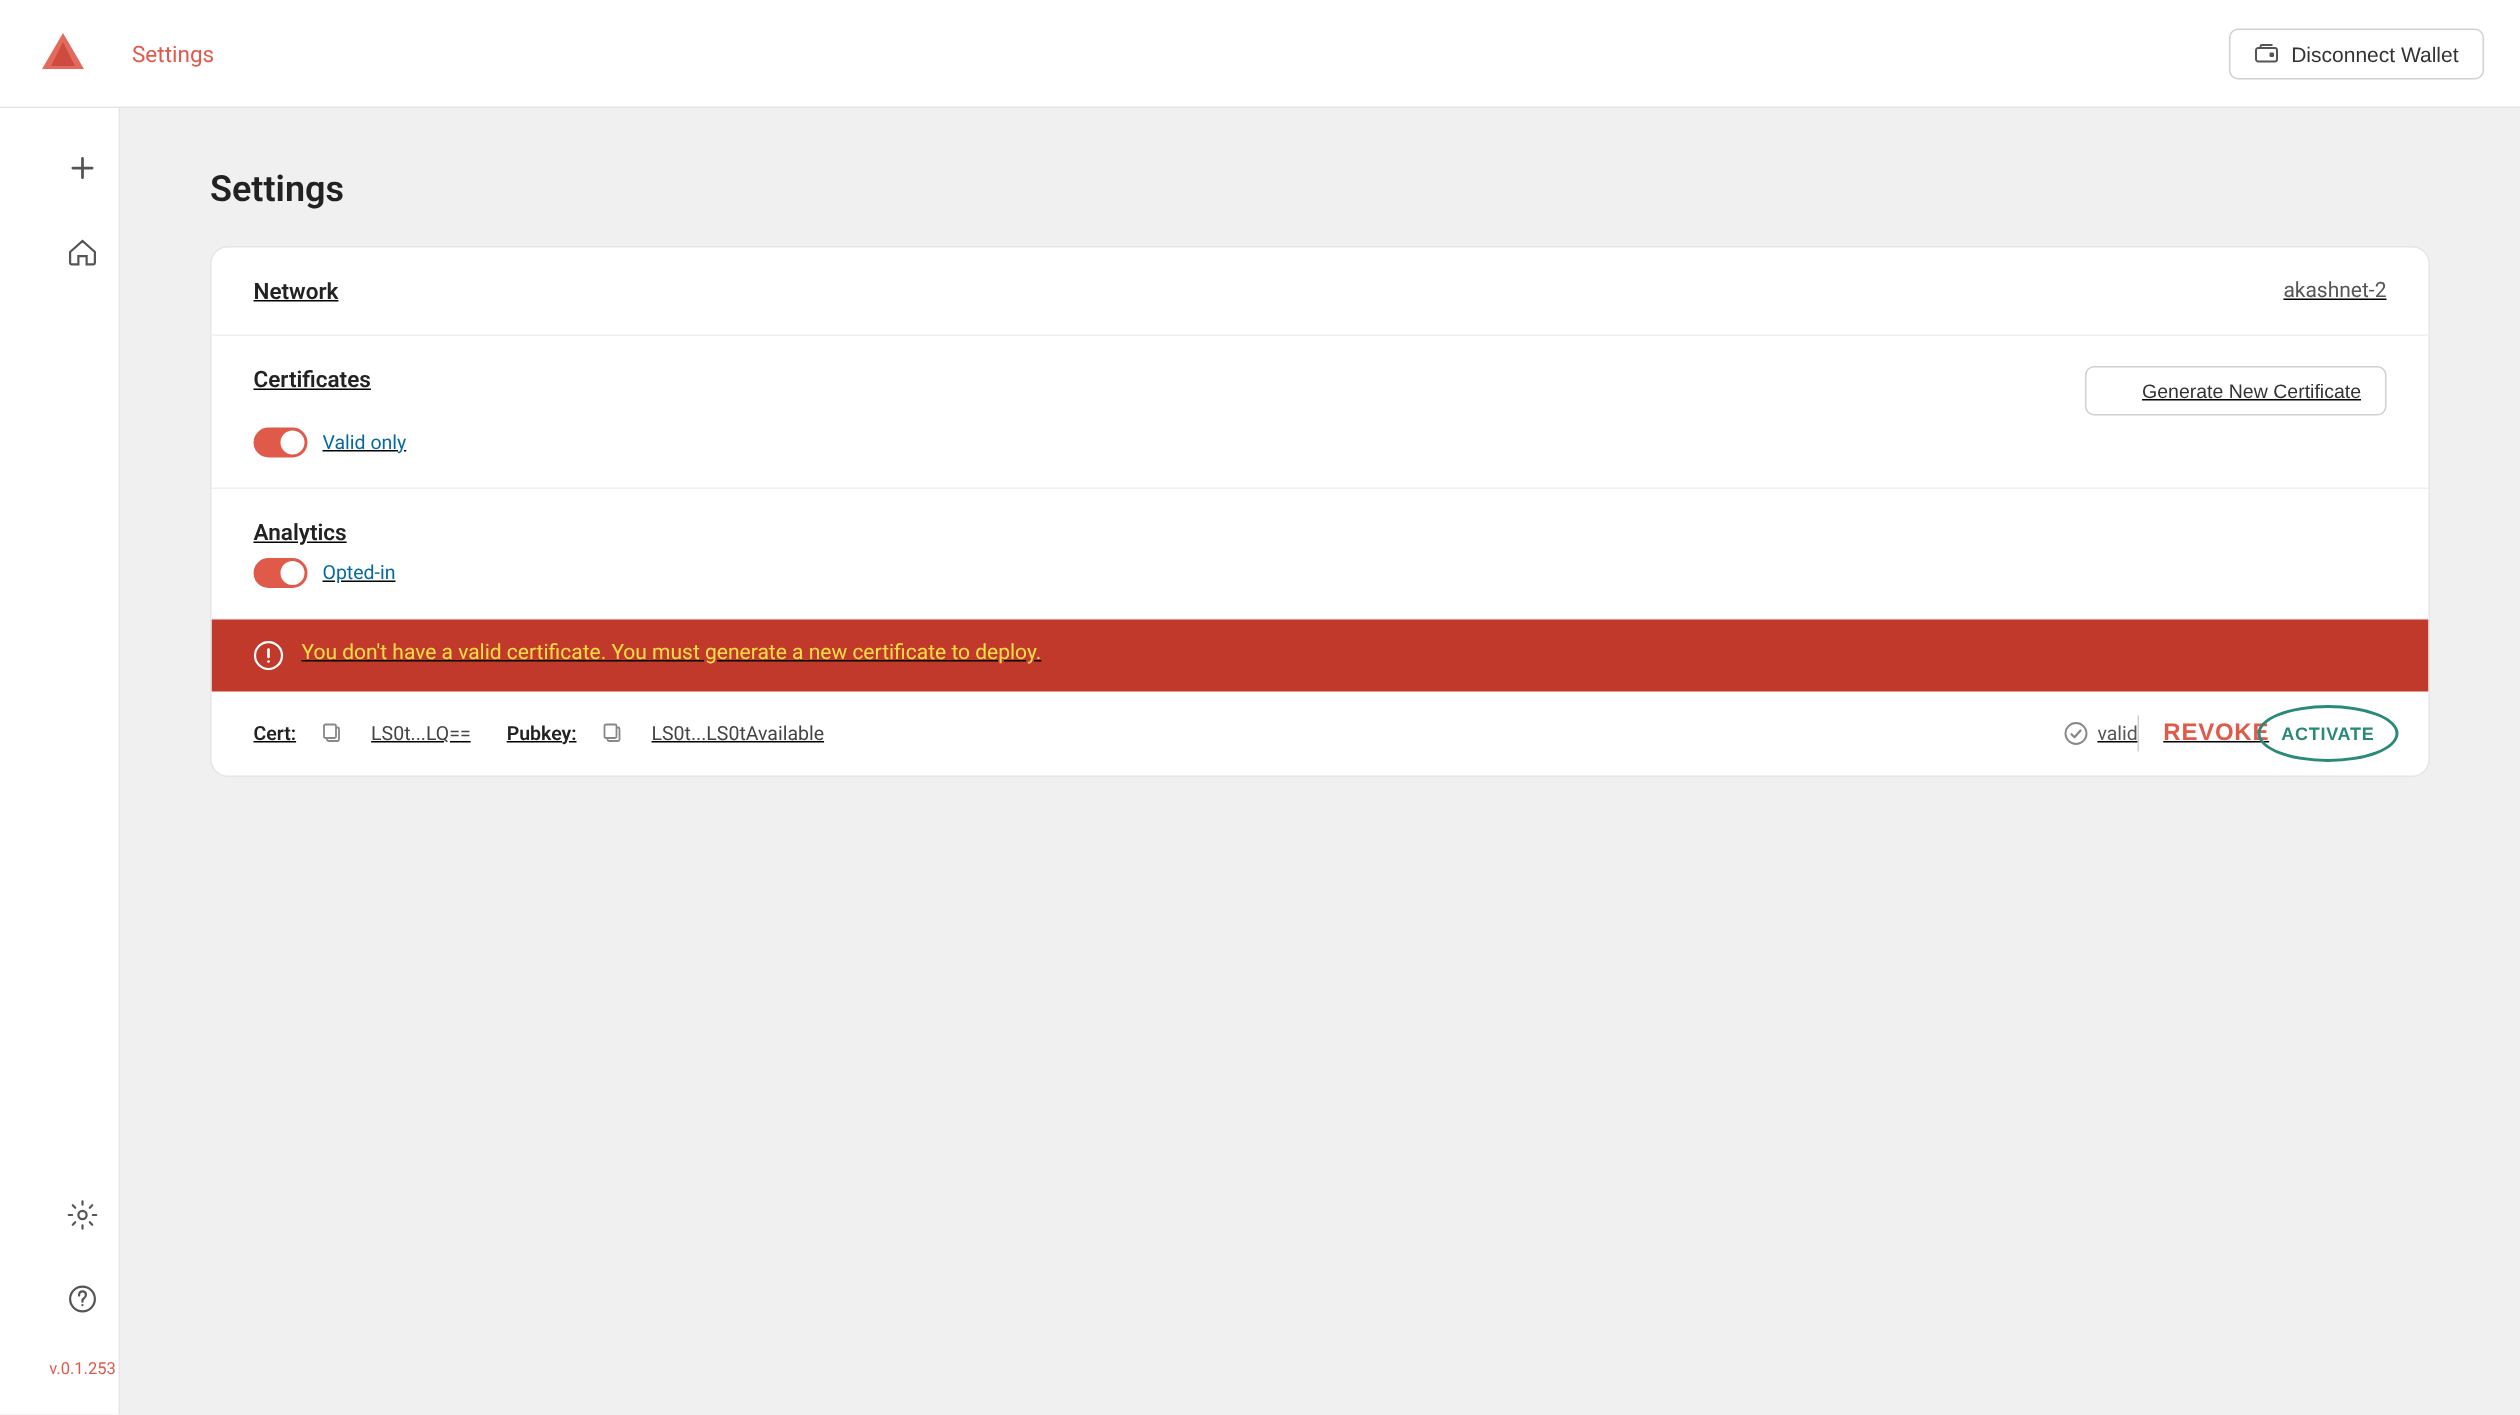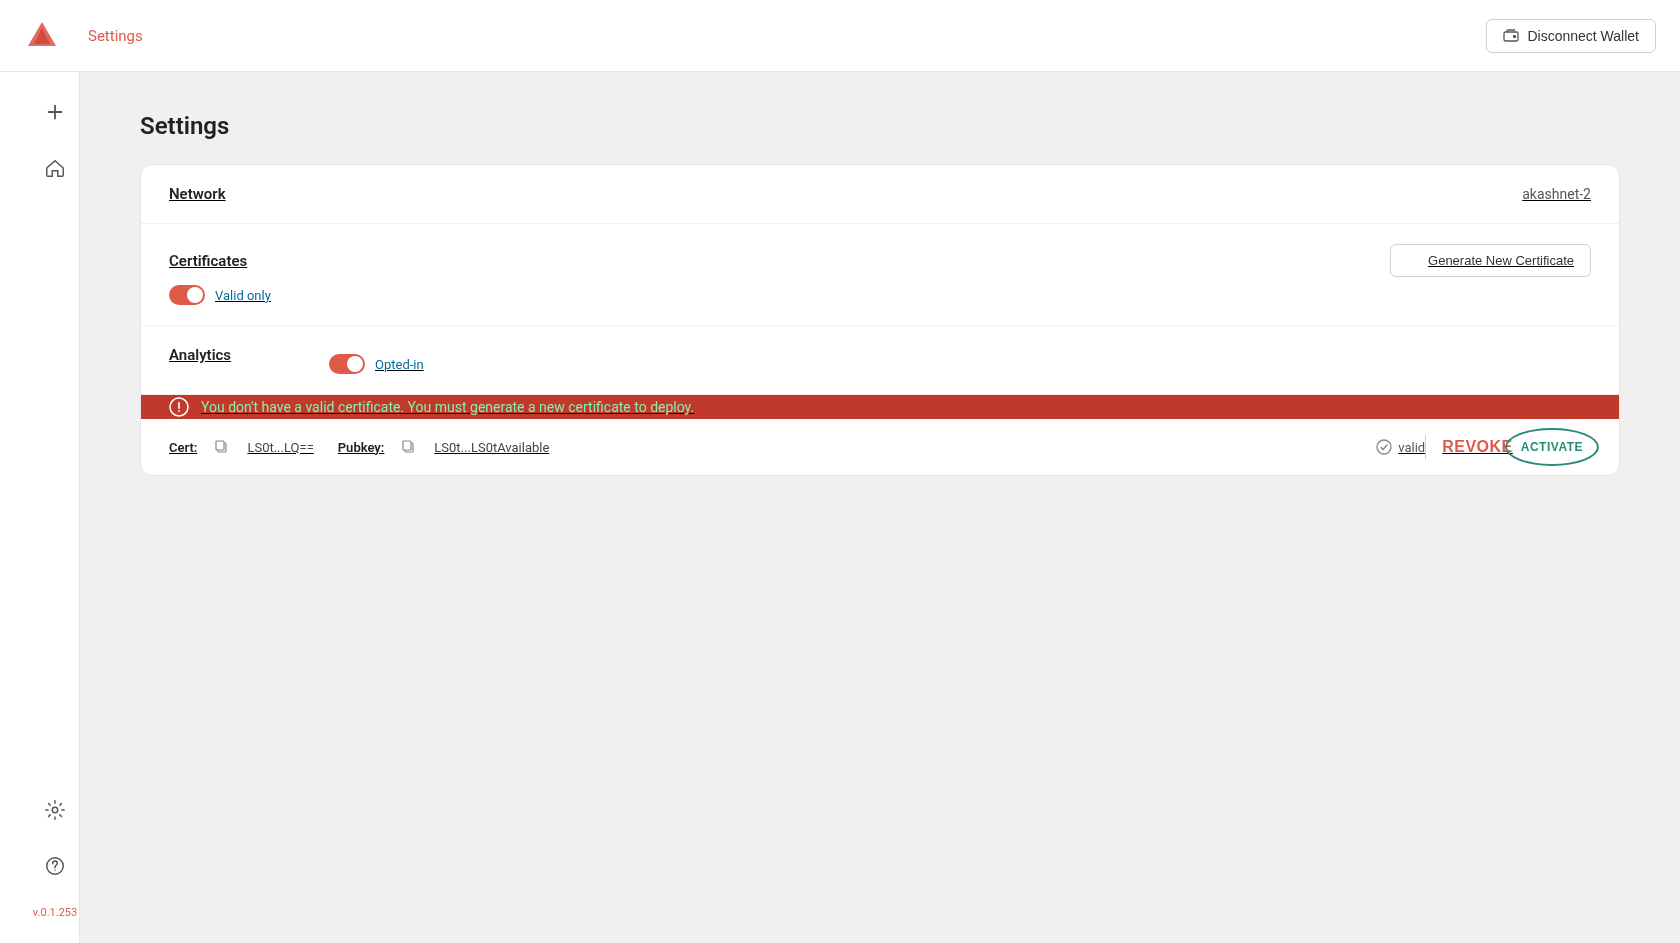--- a/index.html
+++ b/index.html
@@ -153,21 +153,20 @@
       color: #555;
     }
 
     
     .certificates-row {
       flex-direction: column;
       align-items: flex-start;
     }
     .certificates-header {
       display: flex;
-      align-items: center;
       width: 100%;
     }
     .toggle-row {
       display: flex;
       align-items: center;
       gap: 10px;
       margin-top: 8px;
     }
     .toggle {
       width: 36px;
@@ -187,31 +186,30 @@
       right: 2px;
       transition: right 0.2s;
     }
     .toggle-label {
       font-size: 13px;
       color: #0369a1;
     }
 
     
     .analytics-row {
-      flex-direction: row;
+      flex-direction: column;
       align-items: flex-start;
     }
 
     
     .alert-banner {
       background: #c0392b;
-      color: #86efac;
-      padding: 2px 28px;
-      display: flex;
-      align-items: center;
+      color: #fde047;
+      padding: 14px 28px;
+      display: flex;
       gap: 12px;
       font-size: 14px;
     }
     .alert-icon {
       width: 20px;
       height: 20px;
       flex-shrink: 0;
     }
 
     

